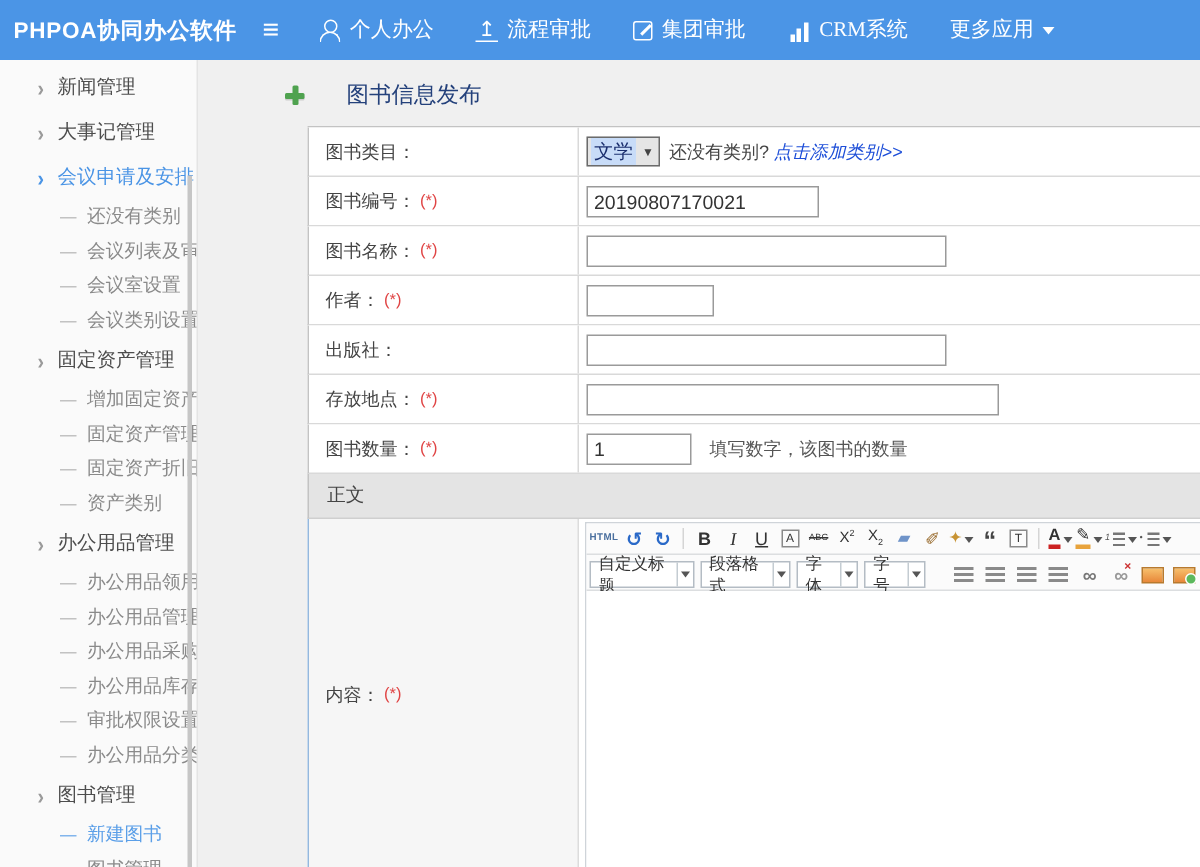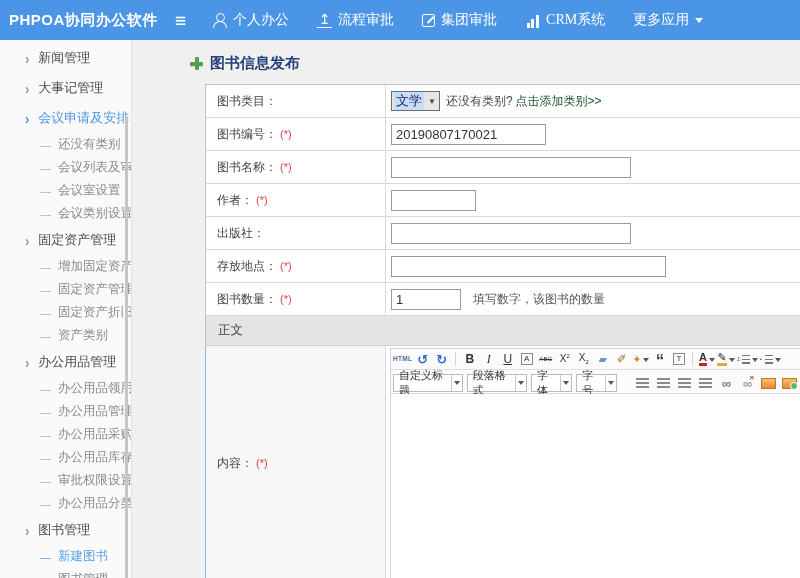--- a/index.html
+++ b/index.html
@@ -40,35 +40,35 @@
   .sb-sub.active { color:#5b9fe8; }
   .sb-sub.active .dash { color:#5b9fe8; }
   .sb-scroll { position:absolute; right:3px; top:77px; bottom:0; width:3px; background:#c6c6c6; }
 
   
   .main { flex:1; background:#f0f0f0; overflow:hidden; }
   .page-title { display:flex; align-items:center; gap:7px; padding:14px 0 11px 58px; }
   .plus-ico { position:relative; width:13px; height:13px; }
   .plus-ico::before { content:""; position:absolute; left:0; top:4.5px; width:13px; height:4px; background:#4fa24f; border-radius:1px; box-shadow:0 1px 0 rgba(0,0,0,.15); }
   .plus-ico::after { content:""; position:absolute; left:4.5px; top:0; width:4px; height:13px; background:#4fa24f; border-radius:1px; }
-  .page-title .txt { font-size:15px; font-weight:bold; color:#24417b; }
+  .page-title .txt { font-size:15px; font-weight:normal; color:#24417b;margin-left:21px; }
 
   
   .form-table { margin-left:73px; background:#fff; border-top:1px solid #c3c3c3; }
   .frow { display:flex; align-items:stretch; height:33px; border-bottom:1px solid #d9d9d9; border-left:1px solid #c3c3c3; background:#fff; }
   .lbl-cell { width:180px; border-right:1px solid #d9d9d9; display:flex; align-items:center; padding-left:11px; font-size:12px; color:#444; gap:3px; flex:none; }
   .req { color:#e04545; font-size:11px; }
   .fld-cell { flex:1; display:flex; align-items:center; padding-left:5px; gap:6px; font-size:12px; color:#555; }
   .txt-input { border:1px solid #9a9a9a; height:21px; background:#fff; font-size:13px; color:#333; padding:0 4px; font-family:"Liberation Sans","DejaVu Sans",sans-serif; }
   .w155{width:155px;} .w240{width:240px;} .w85{width:85px;} .w275{width:275px;} .w70{width:70px;}
   .cat-select { display:inline-flex; align-items:center; border:1px solid #6b6b6b; background:#e5e5e5; height:20px; padding:0 3px 0 2px; gap:4px; cursor:pointer; }
   .cat-select .sel-txt { background:#c8dcf8; color:#1b2f6e; font-size:13px; padding:0 2px; }
   .cat-select .sel-car { font-size:8px; color:#444; }
   .hint-txt { color:#444; }
-  .link { color:#14532d; cursor:pointer; }
+  .link { color:#1d4ed8; cursor:pointer;font-style:italic; }
   .section-bar { height:30px; background:#e4e4e4; border-left:1px solid #c3c3c3; border-bottom:1px solid #cfcfcf; display:flex; align-items:center; padding-left:12px; font-size:12.5px; color:#444; }
 
   
   .content-row { display:flex; height:234px; border-left:1px solid #94b8de; background:#fff; }
   .content-lbl { width:180px; flex:none; background:#f6f6f6; border-right:1px solid #dcdcdc; display:flex; align-items:center; padding-left:11px; font-size:12px; color:#444; gap:3px; }
   .editor-cell { flex:1; display:flex; flex-direction:column; padding:2px 0 0 4px; }
   .editor { flex:1; display:flex; flex-direction:column; border-left:1px solid #cfd4d9; border-top:1px solid #cfd4d9; }
   .ed-row { display:flex; align-items:center; background:#fbfbfb; border-bottom:1px solid #dcdee0; padding:1px 2px; gap:2px; flex:none; }
   .ed-row1 { height:21px; }
   .ed-row2 { height:24px; gap:4px;align-items:flex-end; }

